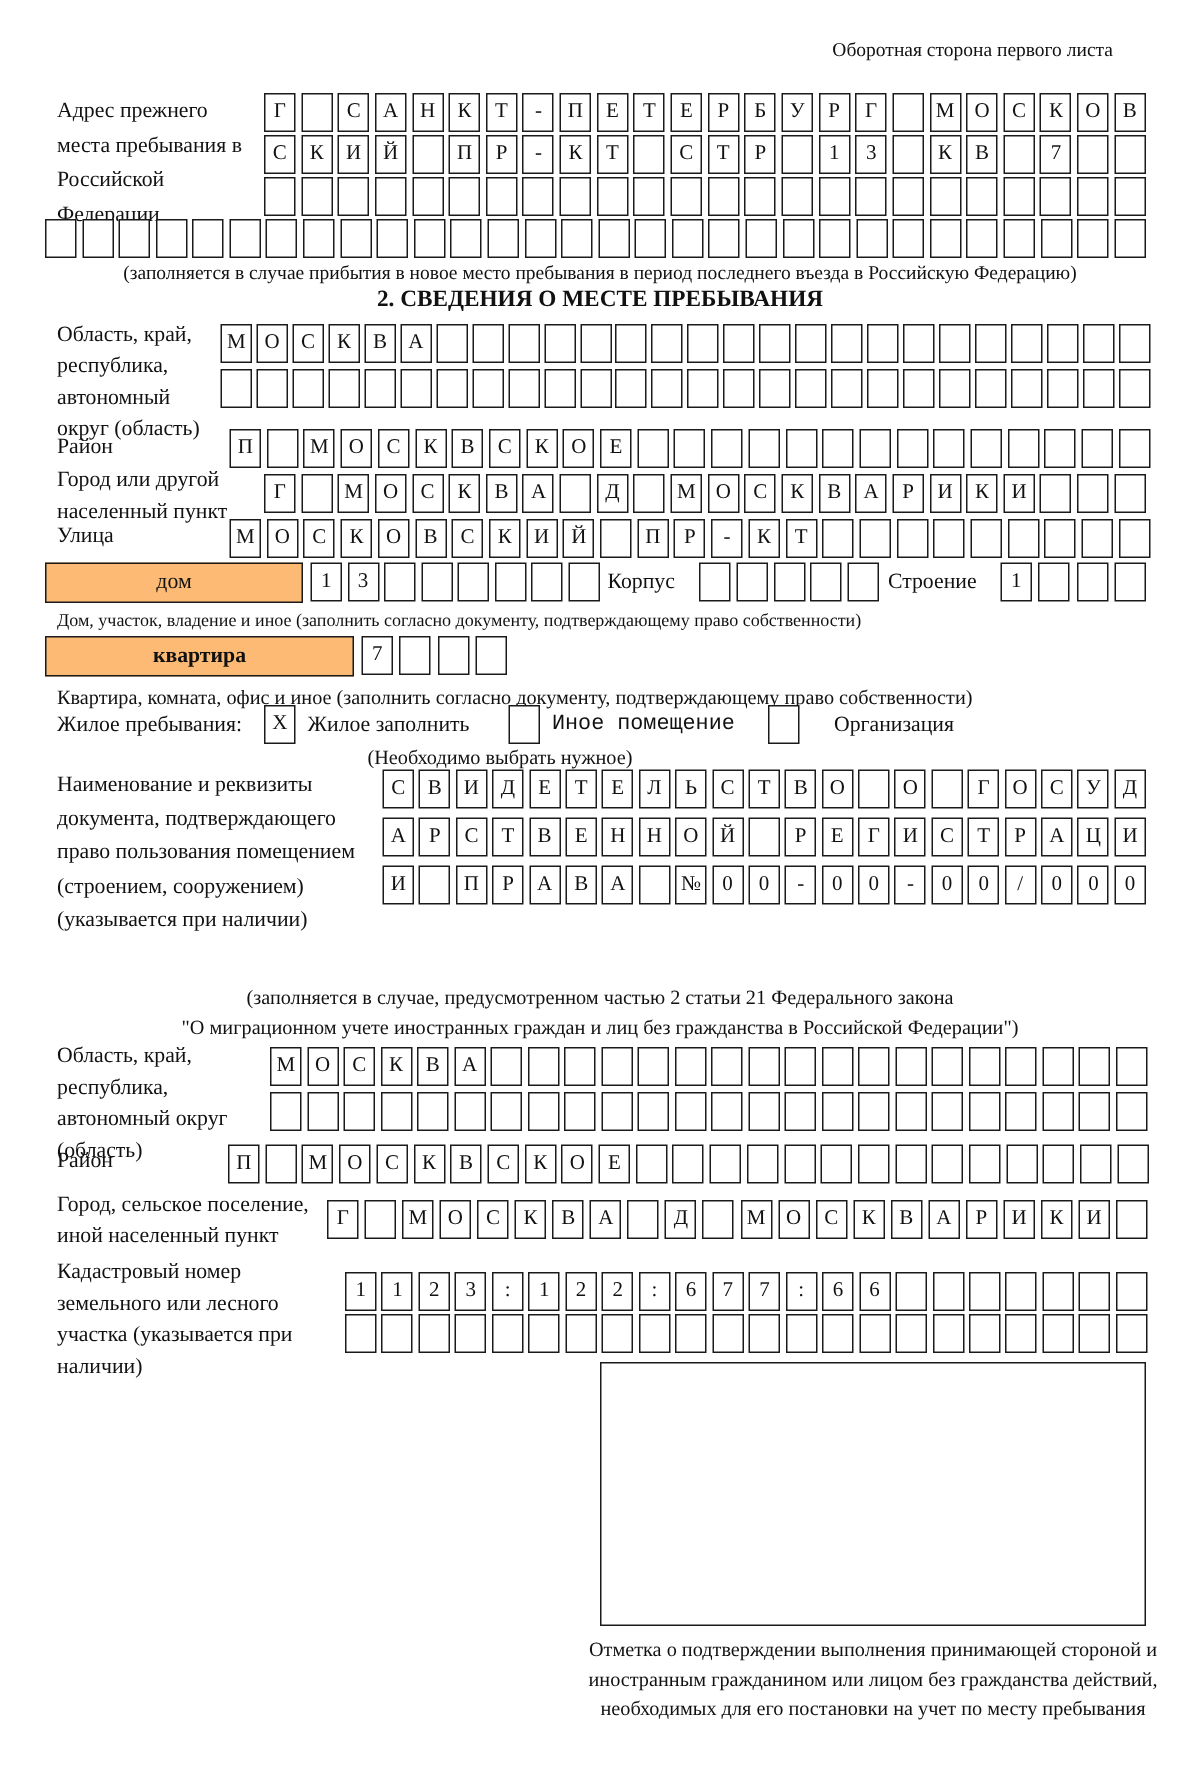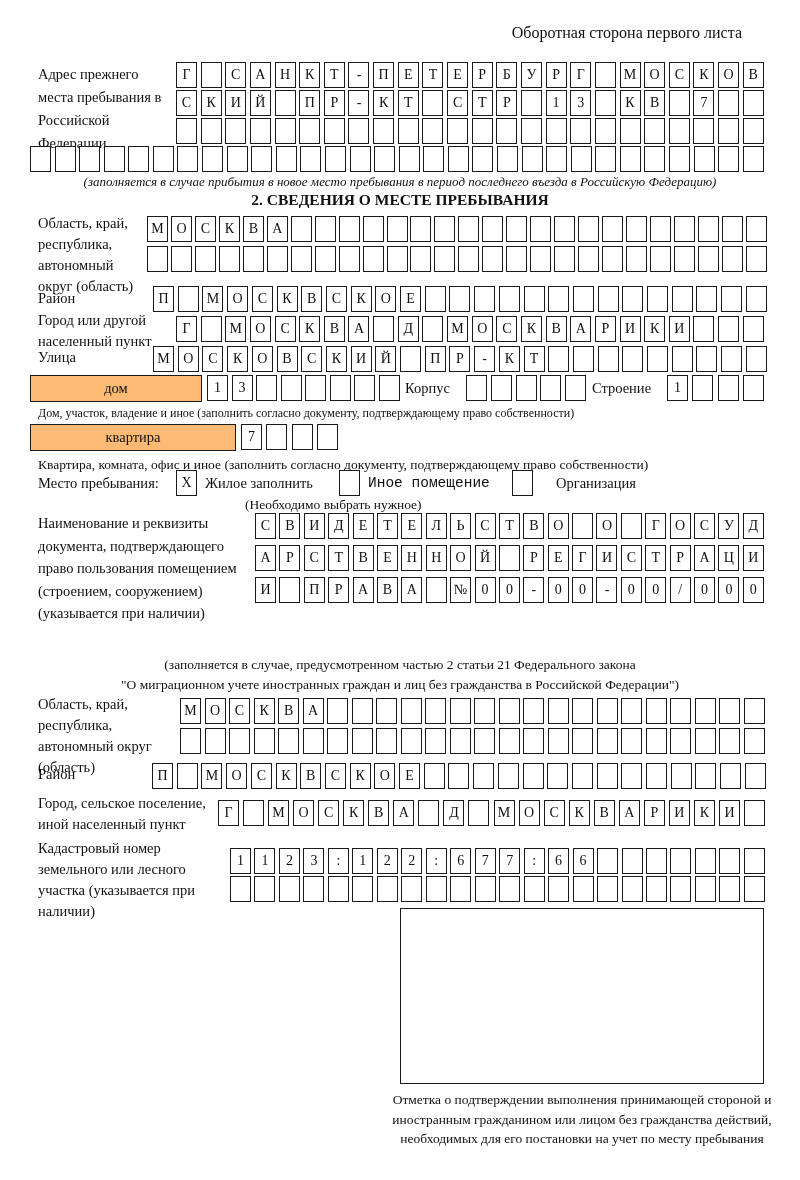--- a/index.html
+++ b/index.html
@@ -22,21 +22,21 @@
     display:flex;align-items:center;justify-content:center;font-size:14.5px;background:#fdba74;
   }
   .bigbox{box-sizing:border-box;border:1.5px solid #1a1a1a;background:#fff;}
   .center{text-align:center;}
 </style>
 </head>
 <body>
 
 <div class="page">
 
-  <div class="abs lbl" style="top:22px;right:58px;font-size:16px;">Оборотная сторона первого листа</div>
+  <div class="abs lbl" style="top:22px;right:58px;font-size:13px;">Оборотная сторона первого листа</div>
 
   <div class="abs lbl" style="left:38px;top:63px;width:132px;line-height:23px;">Адрес прежнего места пребывания в Российской Федерации</div>
   <div class="abs cells" style="left:176px;top:62px;width:588px;">
       <span class="cell">Г</span>
       <span class="cell">&nbsp;</span>
       <span class="cell">С</span>
       <span class="cell">А</span>
       <span class="cell">Н</span>
       <span class="cell">К</span>
       <span class="cell">Т</span>
@@ -135,21 +135,21 @@
       <span class="cell">&nbsp;</span>
       <span class="cell">&nbsp;</span>
       <span class="cell">&nbsp;</span>
       <span class="cell">&nbsp;</span>
       <span class="cell">&nbsp;</span>
       <span class="cell">&nbsp;</span>
       <span class="cell">&nbsp;</span>
       <span class="cell">&nbsp;</span>
       <span class="cell">&nbsp;</span>
     </div>
-  <div class="abs small center" style="left:0;top:173px;width:800px;font-style:italic;">(заполняется в случае прибытия в новое место пребывания в период последнего въезда в Российскую Федерацию)</div>
+  <div class="abs small center" style="left:0;top:173px;width:800px;">(заполняется в случае прибытия в новое место пребывания в период последнего въезда в Российскую Федерацию)</div>
 
   <div class="abs heading" style="left:0;top:191px;">2. СВЕДЕНИЯ О МЕСТЕ ПРЕБЫВАНИЯ</div>
 
   <div class="abs lbl" style="left:38px;top:213px;width:106px;">Область, край, республика, автономный округ (область)</div>
   <div class="abs cells" style="left:147px;top:216px;width:620px;">
       <span class="cell">М</span>
       <span class="cell">О</span>
       <span class="cell">С</span>
       <span class="cell">К</span>
       <span class="cell">В</span>
@@ -311,30 +311,30 @@
     </div>
   <div class="abs lbl" style="left:592px;top:378px;">Строение</div>
   <div class="abs cells" style="left:667px;top:375px;width:97px;">
       <span class="cell">1</span>
       <span class="cell">&nbsp;</span>
       <span class="cell">&nbsp;</span>
       <span class="cell">&nbsp;</span>
     </div>
   <div class="abs small" style="left:38px;top:405px;width:740px;font-size:12px;">Дом, участок, владение и иное (заполнить согласно документу, подтверждающему право собственности)</div>
 
-  <div class="abs namedbox" style="left:30px;top:424px;width:206px;">квартира</div>
+  <div class="abs namedbox" style="left:30px;top:424px;width:206px;font-weight:bold;">квартира</div>
   <div class="abs cells" style="left:241px;top:424px;width:97px;">
       <span class="cell">7</span>
       <span class="cell">&nbsp;</span>
       <span class="cell">&nbsp;</span>
       <span class="cell">&nbsp;</span>
     </div>
   <div class="abs small" style="left:38px;top:456px;width:740px;font-size:13.5px;">Квартира, комната, офис и иное (заполнить согласно документу, подтверждающему право собственности)</div>
 
-  <div class="abs lbl" style="left:38px;top:473px;">Место пребывания:</div>
+  <div class="abs lbl" style="left:38px;top:473px;">Жилое пребывания:</div>
   <div class="abs cell" style="left:176px;top:470px;">X</div>
   <div class="abs lbl" style="left:205px;top:473px;">Жилое заполнить</div>
   <div class="abs cell" style="left:339px;top:470px;"></div>
   <div class="abs lbl" style="left:368px;top:473px;font-family:Liberation Mono, monospace;">Иное помещение</div>
   <div class="abs cell" style="left:512px;top:470px;"></div>
   <div class="abs lbl" style="left:556px;top:473px;">Организация</div>
   <div class="abs small" style="left:245px;top:496px;font-size:13.5px;">(Необходимо выбрать нужное)</div>
 
   <div class="abs lbl" style="left:38px;top:512px;width:208px;line-height:22.5px;">Наименование и реквизиты документа, подтверждающего право пользования помещением (строением, сооружением) (указывается при наличии)</div>
   <div class="abs cells" style="left:255px;top:513px;width:509px;">

